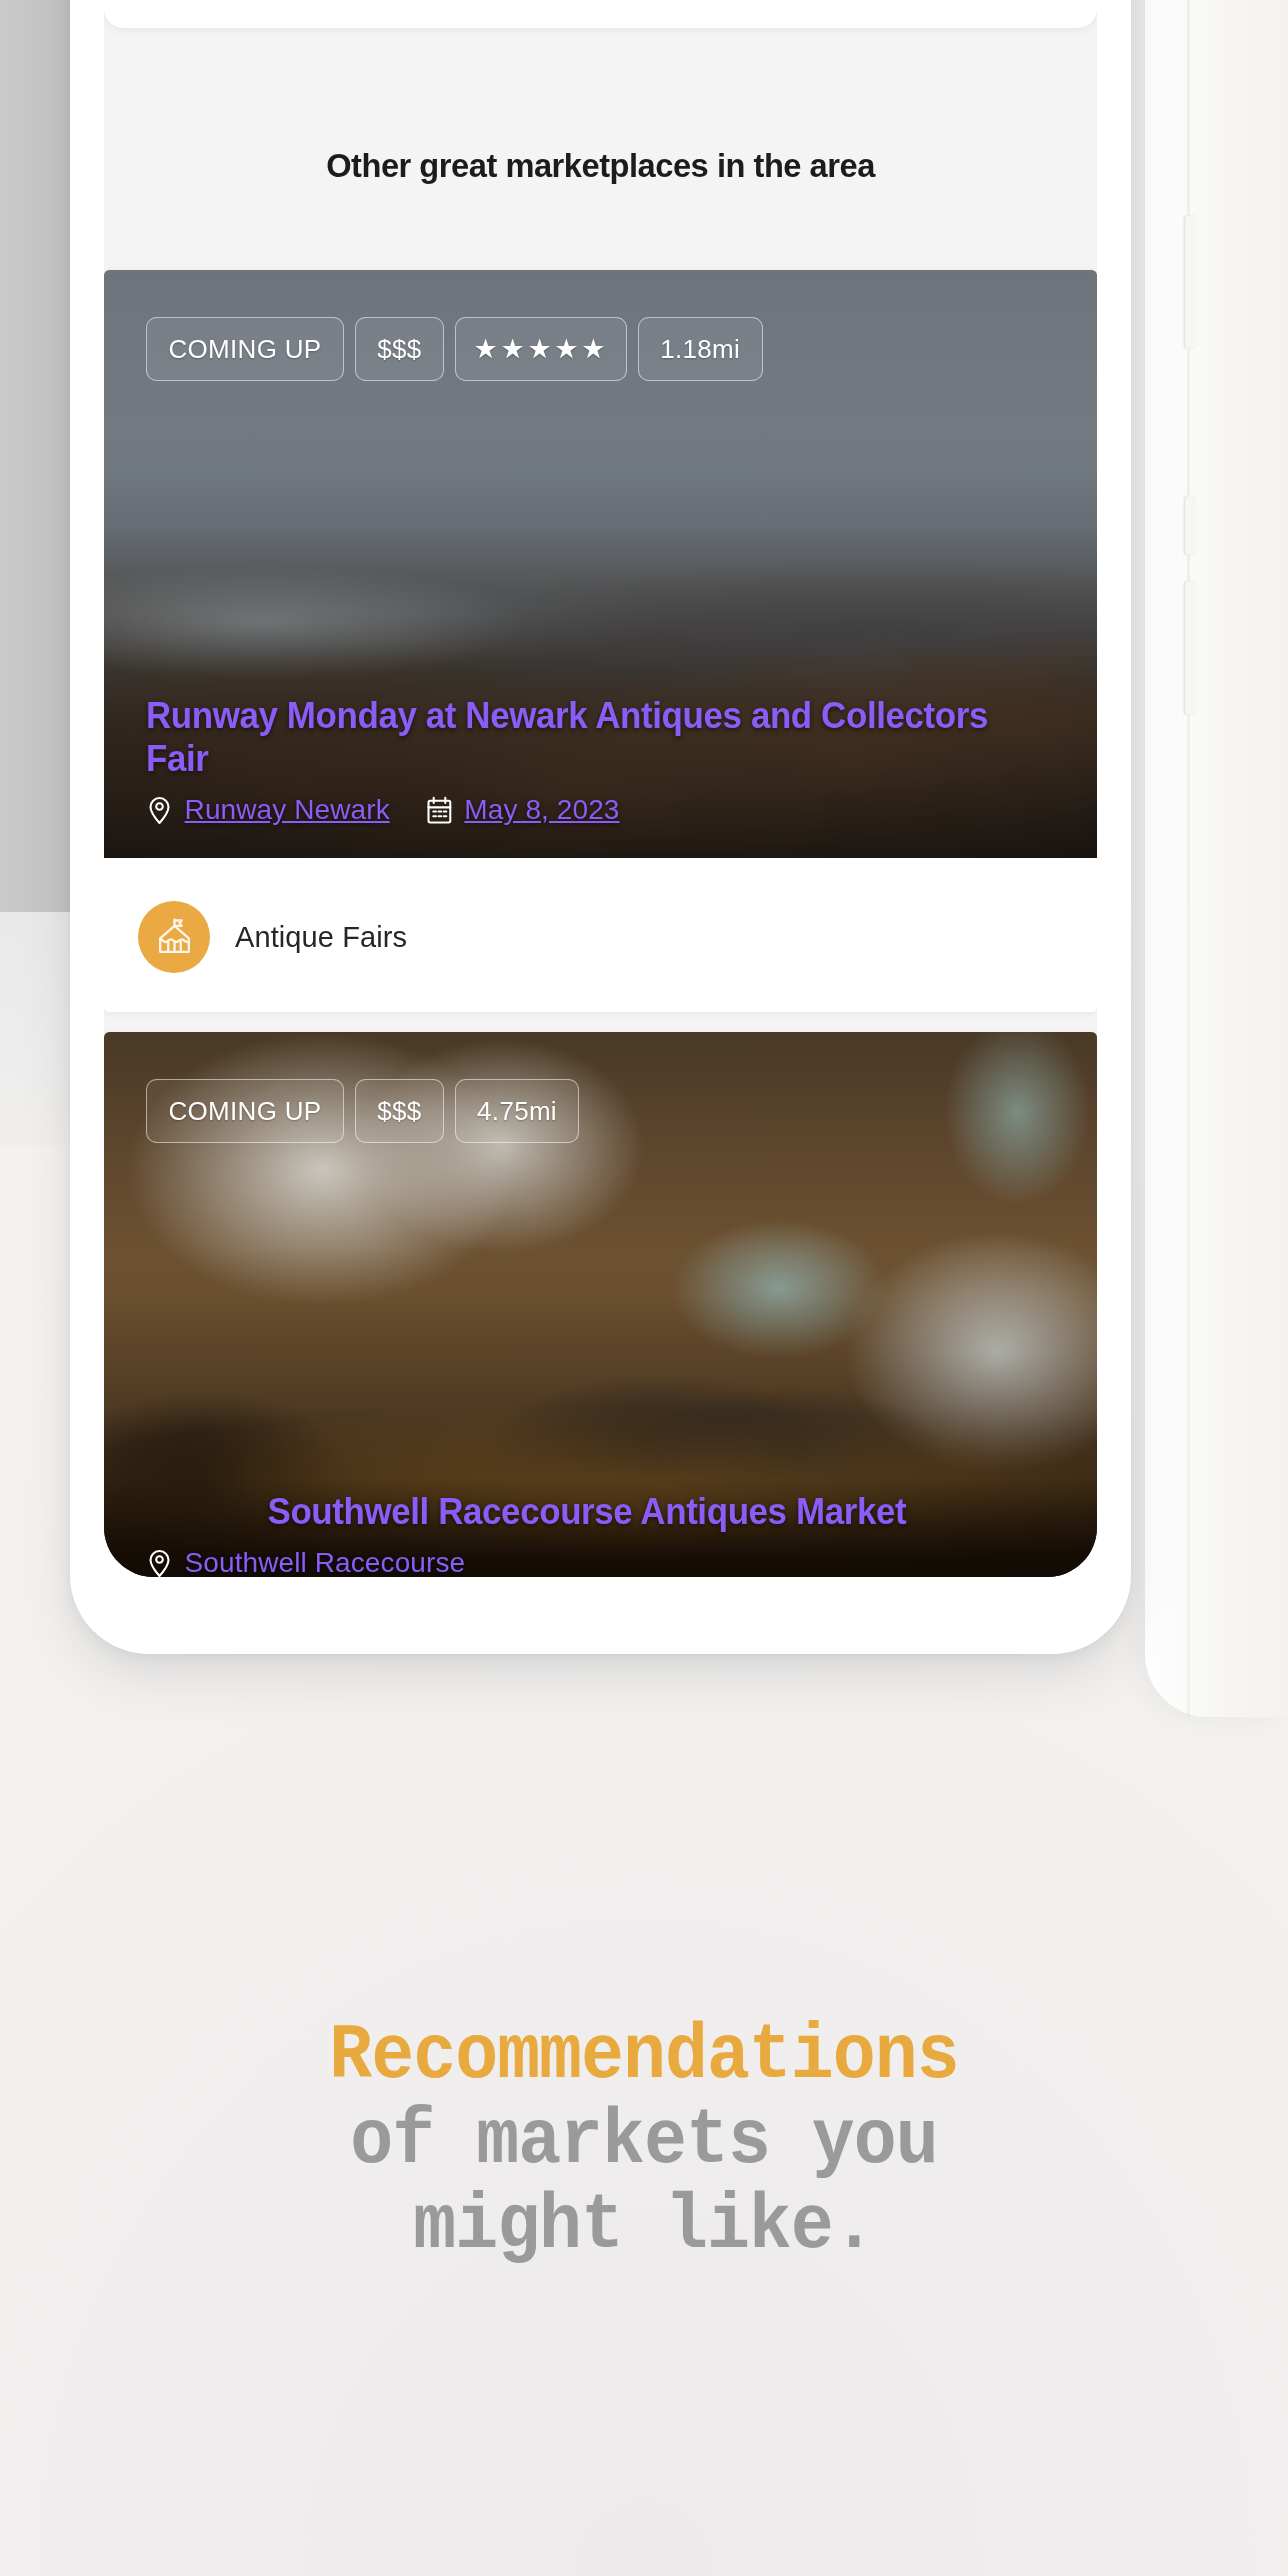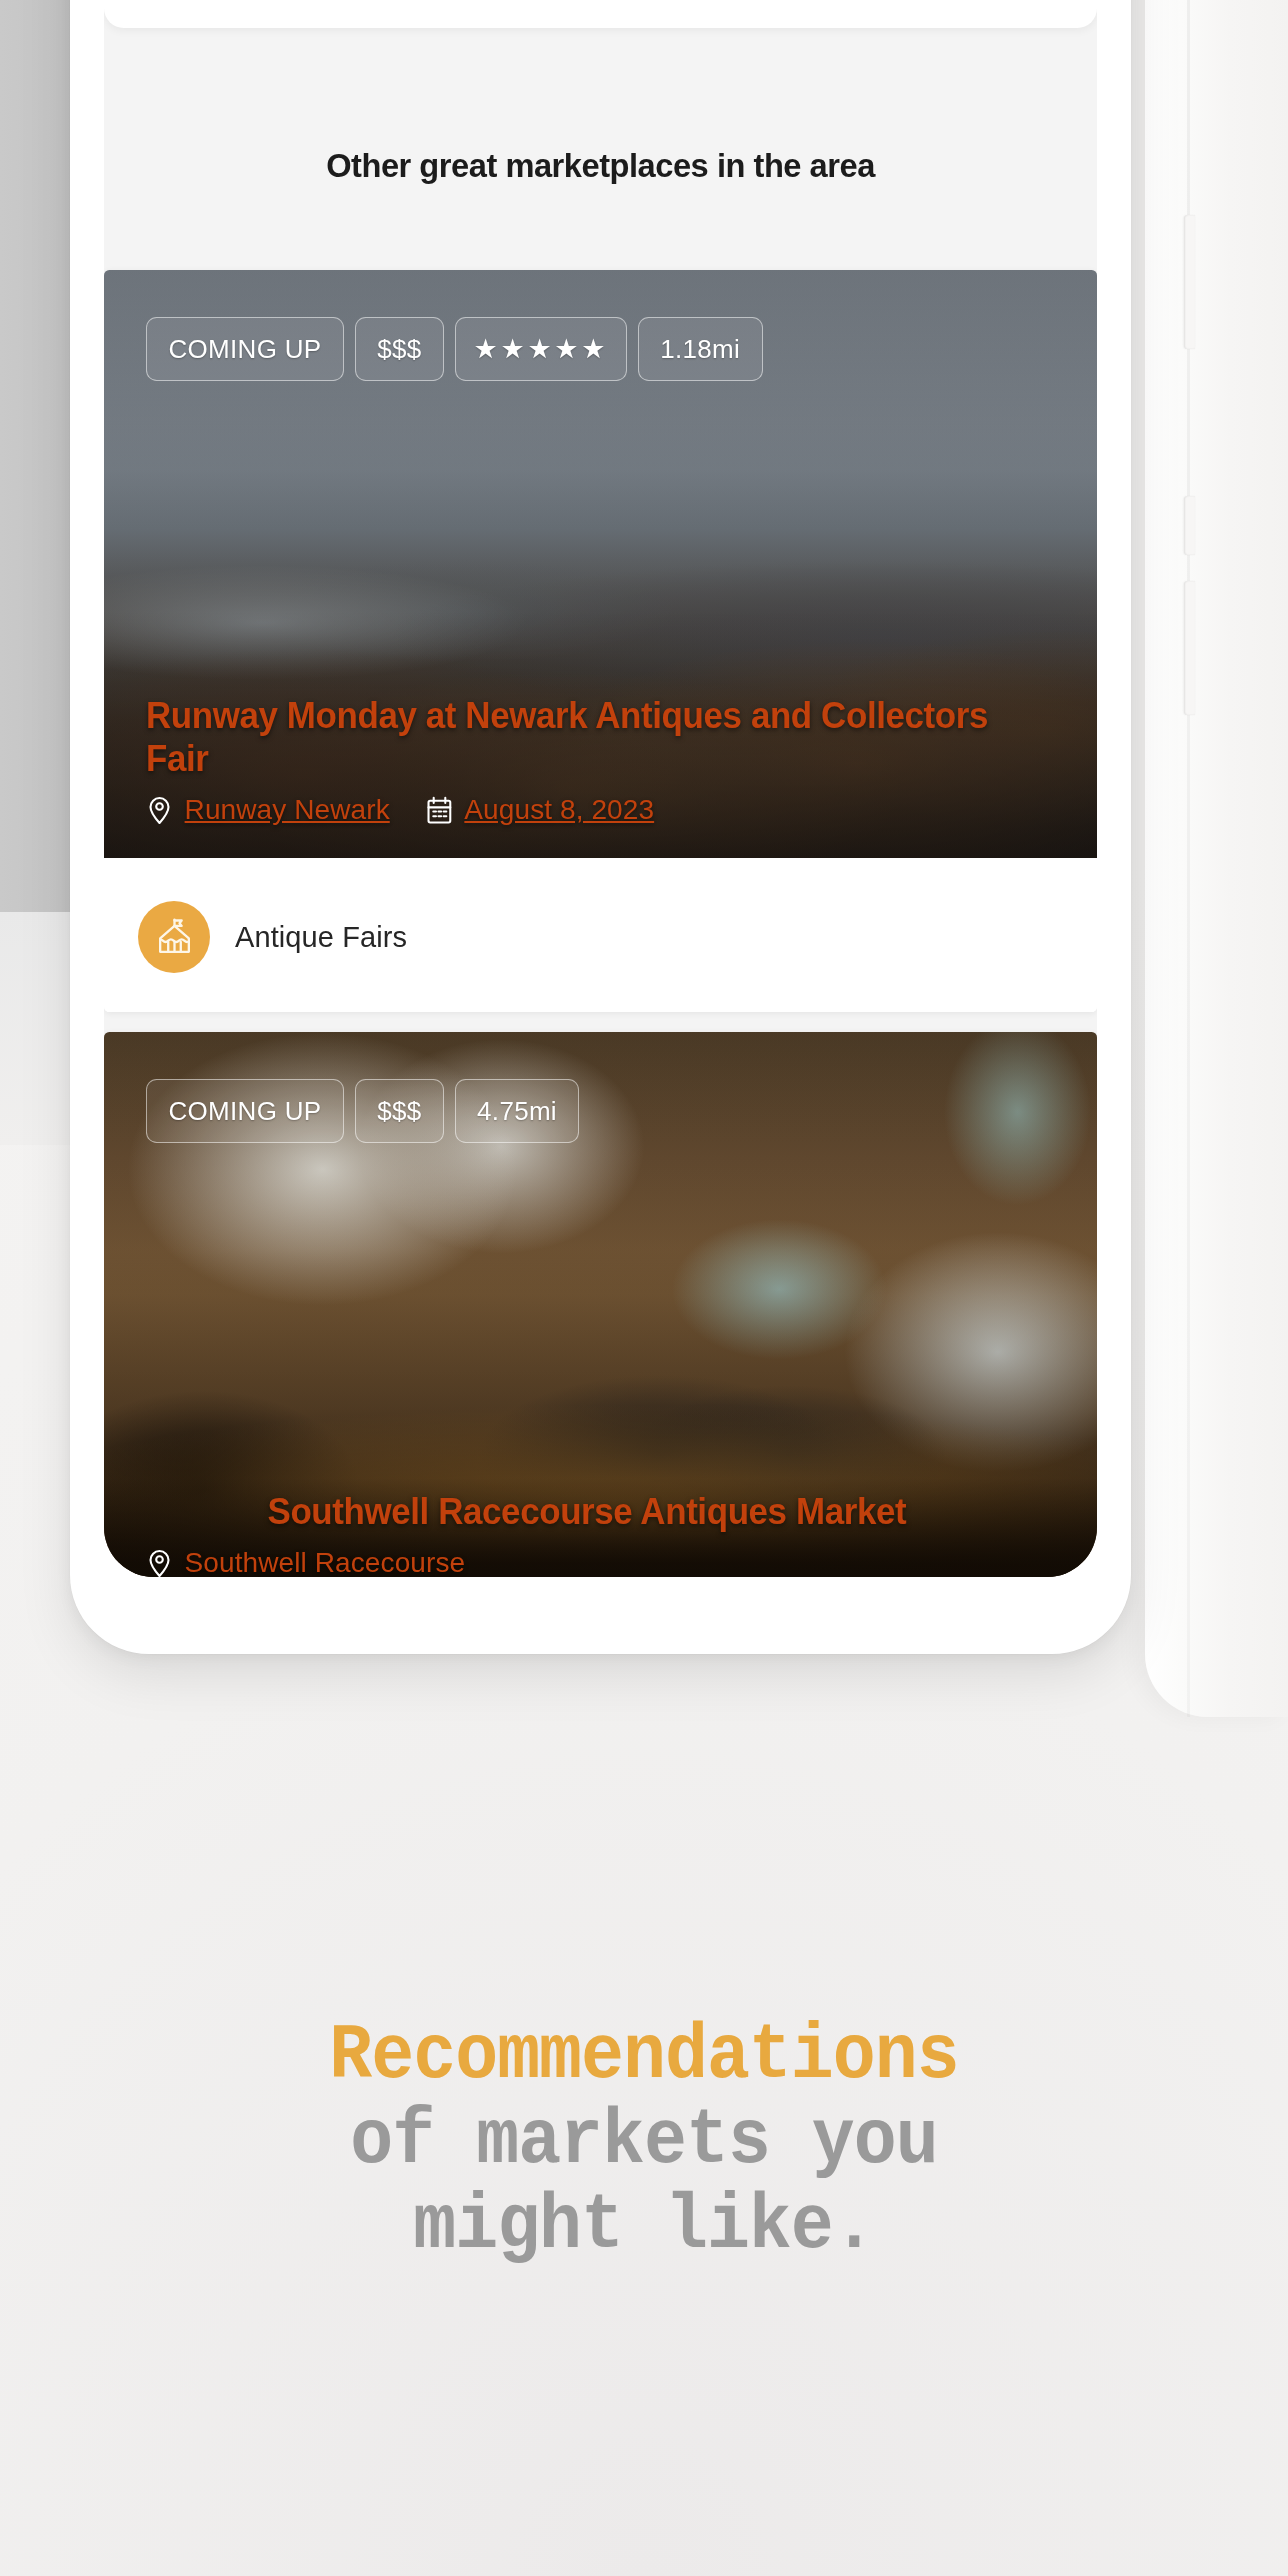--- a/index.html
+++ b/index.html
@@ -224,21 +224,21 @@
     text-shadow: 0 0.9px 1.8px rgba(0,0,0,0.28);
   }
   .badge.stars { font-size: 27px; letter-spacing: 2.7px; padding: 0 18px; }
 
   
   .hero-text {
     position: absolute;
     left: 42px;
     right: 42px;
     z-index: 3;
-    color: #c2410c;
+    color: #8b5cf6;
   }
   #card-1 .hero-text { bottom: 32px; }
   #card-2 .hero-text { bottom: 25px; text-align: center; }
 
   .hero-title {
     font-size: 36px;
     font-weight: 700;
     line-height: 1.17;
     letter-spacing: -0.4px;
     text-shadow: 0 1.8px 5.4px rgba(0,0,0,0.55);
@@ -366,21 +366,21 @@
                 <span>Runway Newark</span>
               </span>
               <span class="meta-item">
                 <span class="mi-icon">
                   <svg width="27" height="29" viewBox="0 0 26 28" fill="none" stroke="#fff" stroke-width="2" stroke-linecap="round" stroke-linejoin="round">
                     <rect x="2.4" y="4.6" width="21" height="21" rx="1.6"></rect>
                     <path d="M7.4 1.8v5M18.6 1.8v5M2.4 11h21"></path>
                     <path d="M7 15h2.6M12 15h2.6M17 15h2.6M7 19.6h2.6M12 19.6h2.6M17 19.6h2.6"></path>
                   </svg>
                 </span>
-                <span>August 8, 2023</span>
+                <span>May 8, 2023</span>
               </span>
             </div>
           </div>
         </div>
 
         <div class="card-foot">
           <span class="cat-badge">
             <svg width="43" height="43" viewBox="0 0 48 48" fill="none" stroke="#fdf6e8" stroke-width="2.6" stroke-linecap="round" stroke-linejoin="round">
               <path d="M24 4v6"></path>
               <path d="M24 5h8l-2.4 3L32 11h-8"></path>

